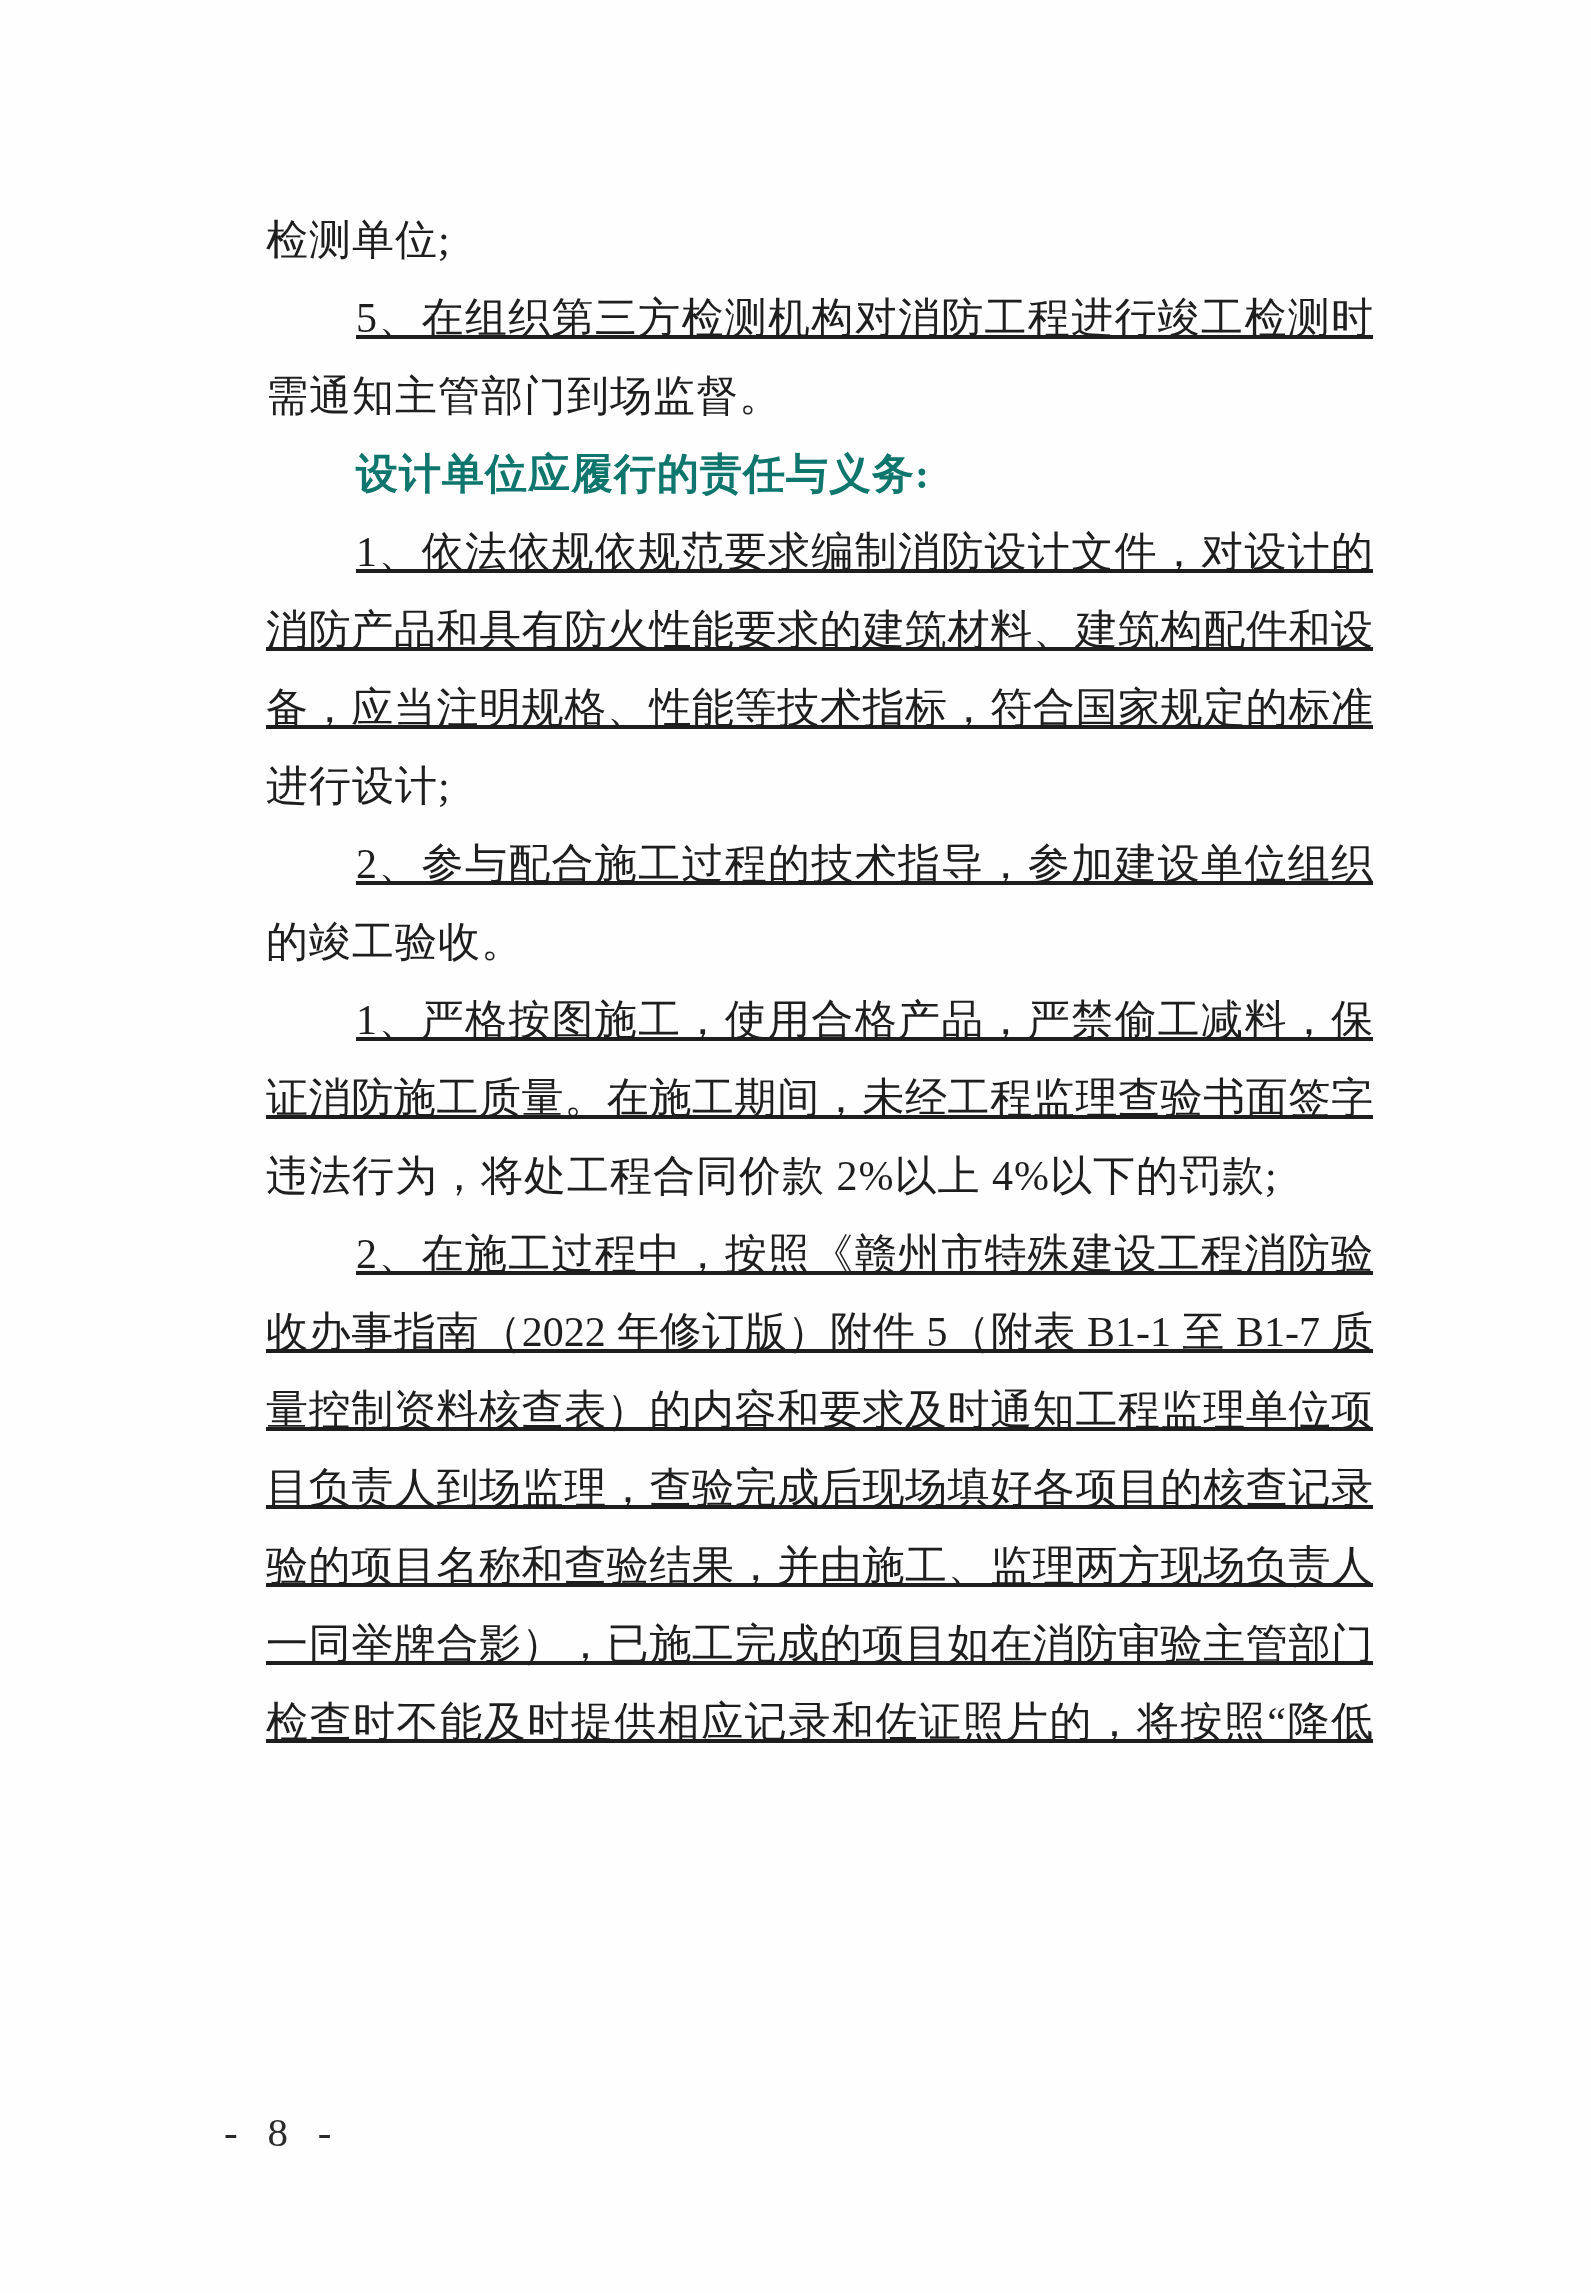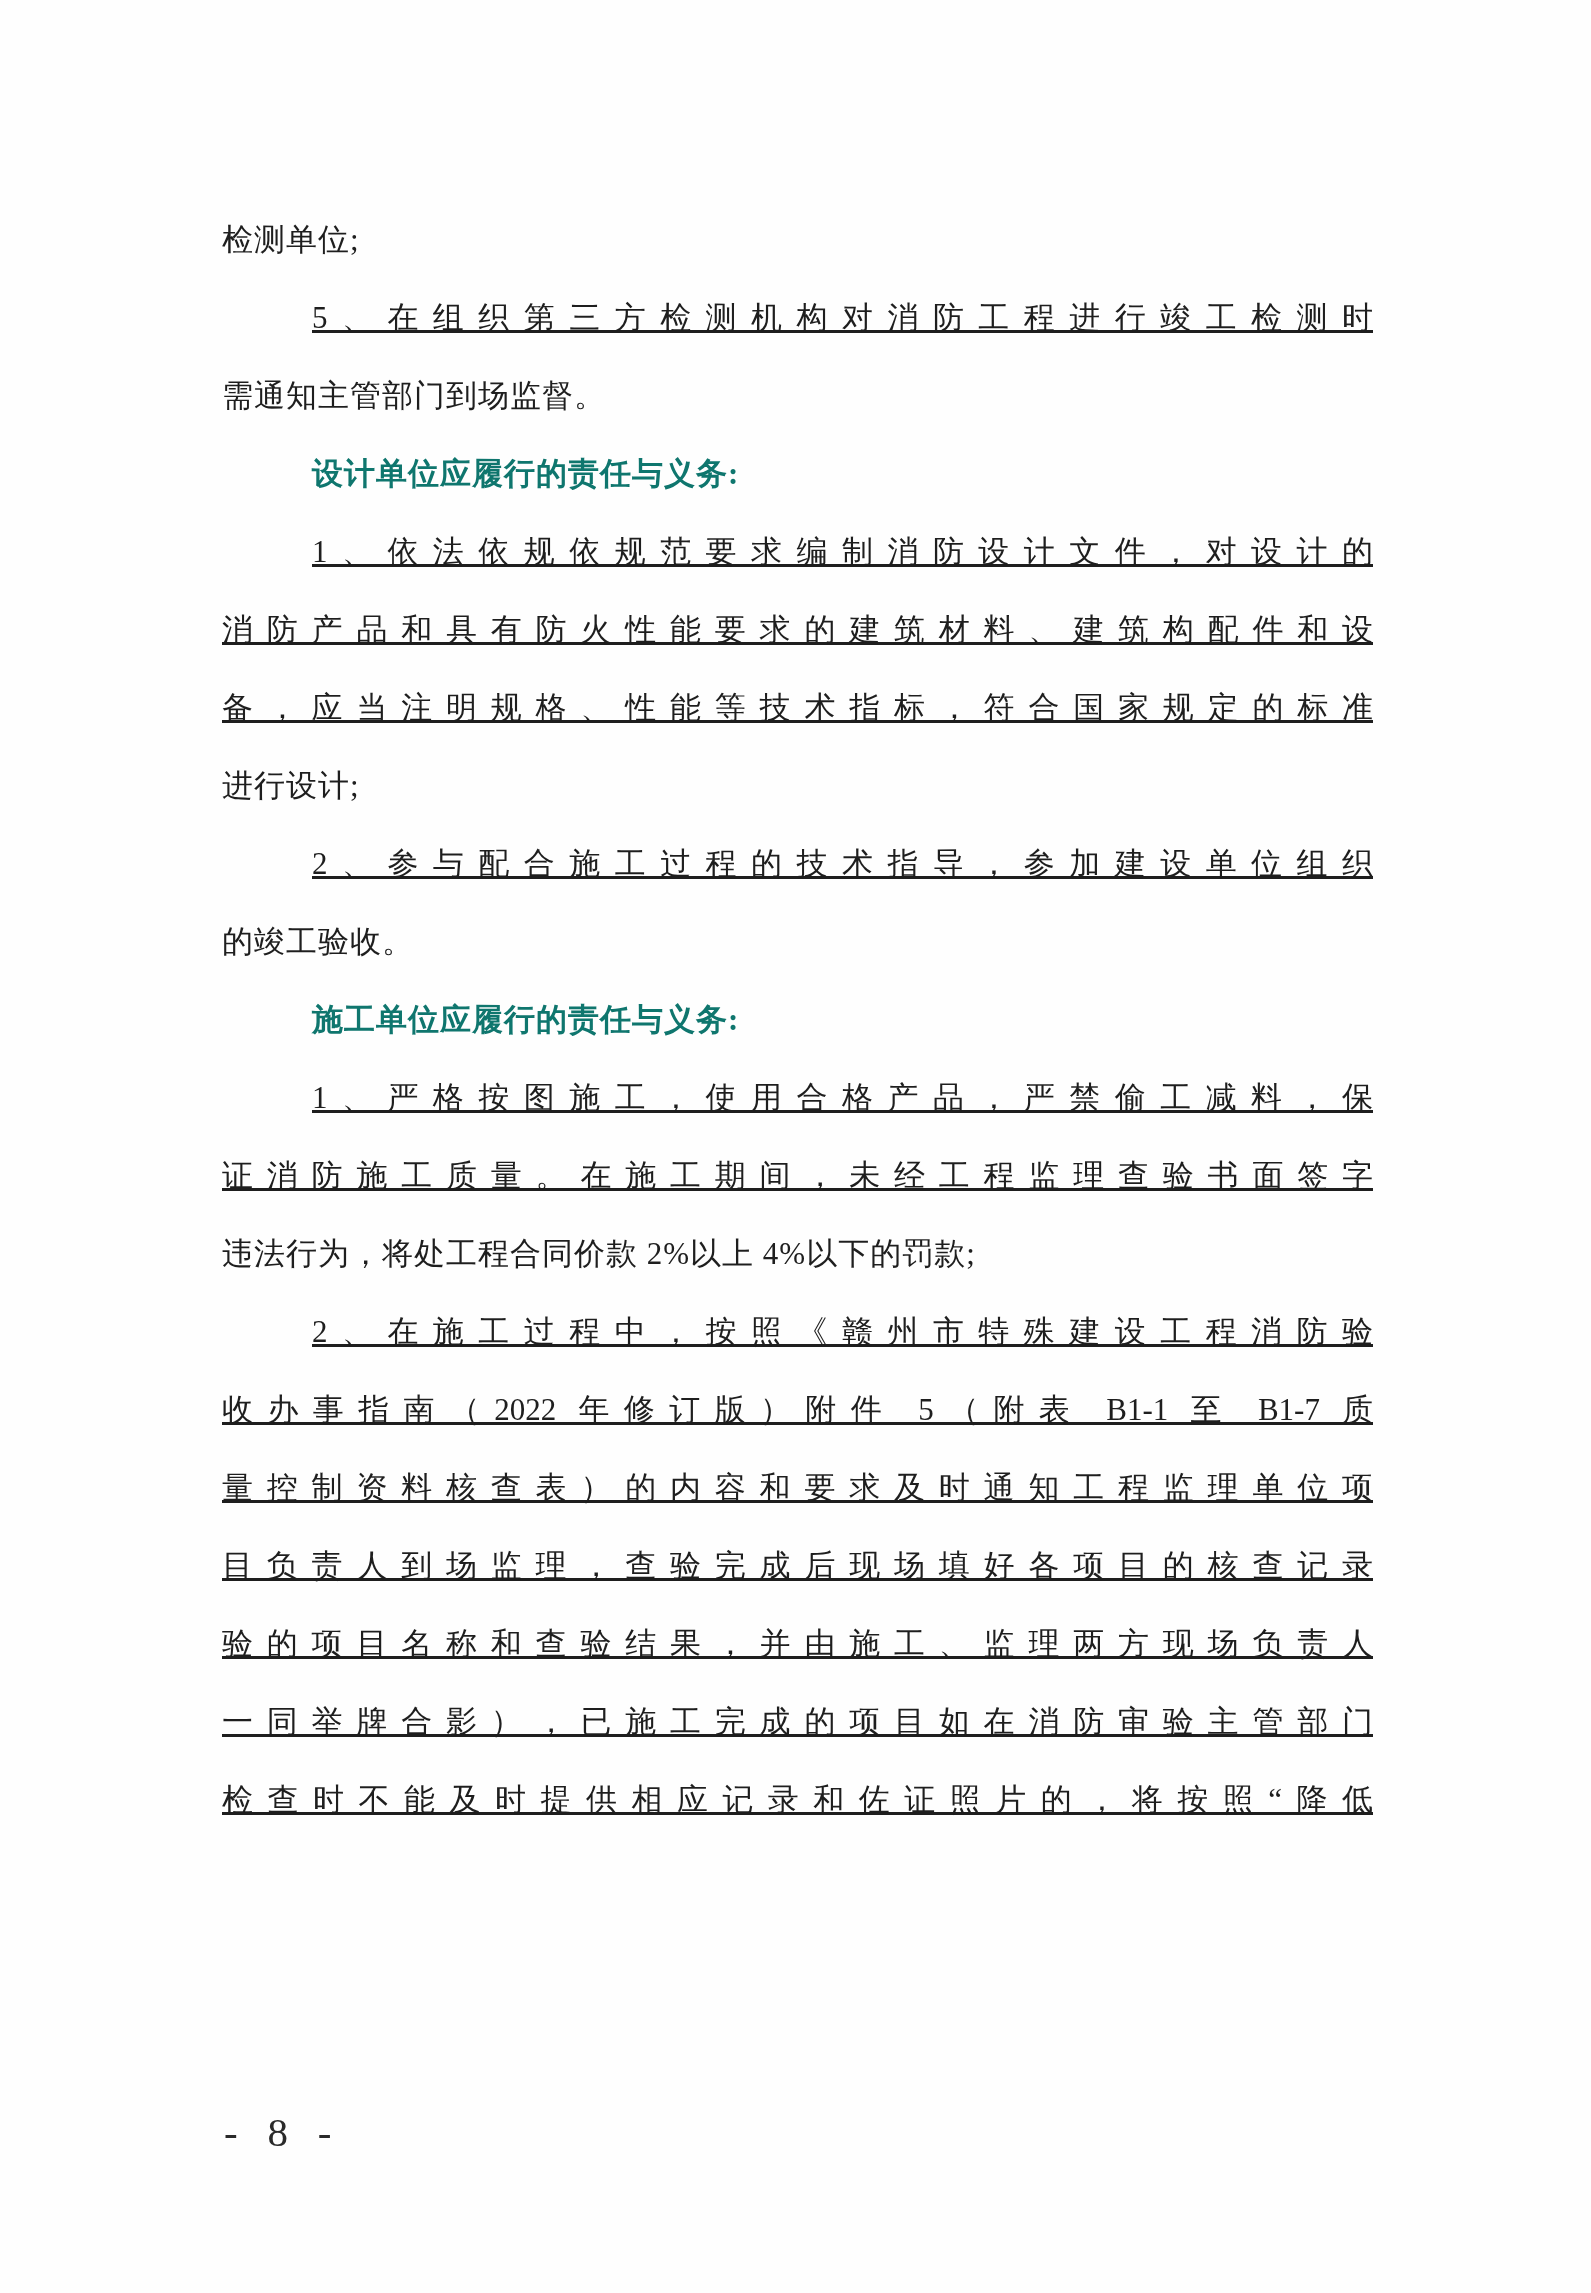--- a/index.html
+++ b/index.html
@@ -17,25 +17,26 @@
   }
   .content {
     position: absolute;
     left: 222px;
     top: 201px;
     width: 1151px;
   }
   .line {
     height: 78px;
     line-height: 78px;
-    font-size: 31px;
+    font-size: 42px;
     color: #1e1e1e;
     letter-spacing: 1px;
     white-space: pre;
     font-weight: 400;
+    margin-left: 44px;
   }
   .line.fill {
     white-space: normal;
     letter-spacing: 0;
     text-align: justify;
     text-align-last: justify;
     text-justify: inter-character;
     text-decoration: underline;
   }
   .line.indent {
@@ -64,21 +65,20 @@
       <div class="line">检测单位;</div>
       <div class="line indent fill">5、在组织第三方检测机构对消防工程进行竣工检测时</div>
       <div class="line">需通知主管部门到场监督。</div>
       <div class="line indent bold">设计单位应履行的责任与义务:</div>
       <div class="line indent fill">1、依法依规依规范要求编制消防设计文件，对设计的</div>
       <div class="line fill">消防产品和具有防火性能要求的建筑材料、建筑构配件和设</div>
       <div class="line fill">备，应当注明规格、性能等技术指标，符合国家规定的标准</div>
       <div class="line">进行设计;</div>
       <div class="line indent fill">2、参与配合施工过程的技术指导，参加建设单位组织</div>
       <div class="line">的竣工验收。</div>
-      <div class="line indent bold">施工单位应履行的责任与义务:</div>
       <div class="line indent fill">1、严格按图施工，使用合格产品，严禁偷工减料，保</div>
       <div class="line fill">证消防施工质量。在施工期间，未经工程监理查验书面签字</div>
       <div class="line">违法行为，将处工程合同价款 2%以上 4%以下的罚款;</div>
       <div class="line indent fill">2、在施工过程中，按照《赣州市特殊建设工程消防验</div>
       <div class="line fill">收办事指南（2022 年修订版）附件 5（附表 B1-1 至 B1-7 质</div>
       <div class="line fill">量控制资料核查表）的内容和要求及时通知工程监理单位项</div>
       <div class="line fill">目负责人到场监理，查验完成后现场填好各项目的核查记录</div>
       <div class="line fill">验的项目名称和查验结果，并由施工、监理两方现场负责人</div>
       <div class="line fill">一同举牌合影），已施工完成的项目如在消防审验主管部门</div>
       <div class="line fill">检查时不能及时提供相应记录和佐证照片的，将按照“降低</div>

